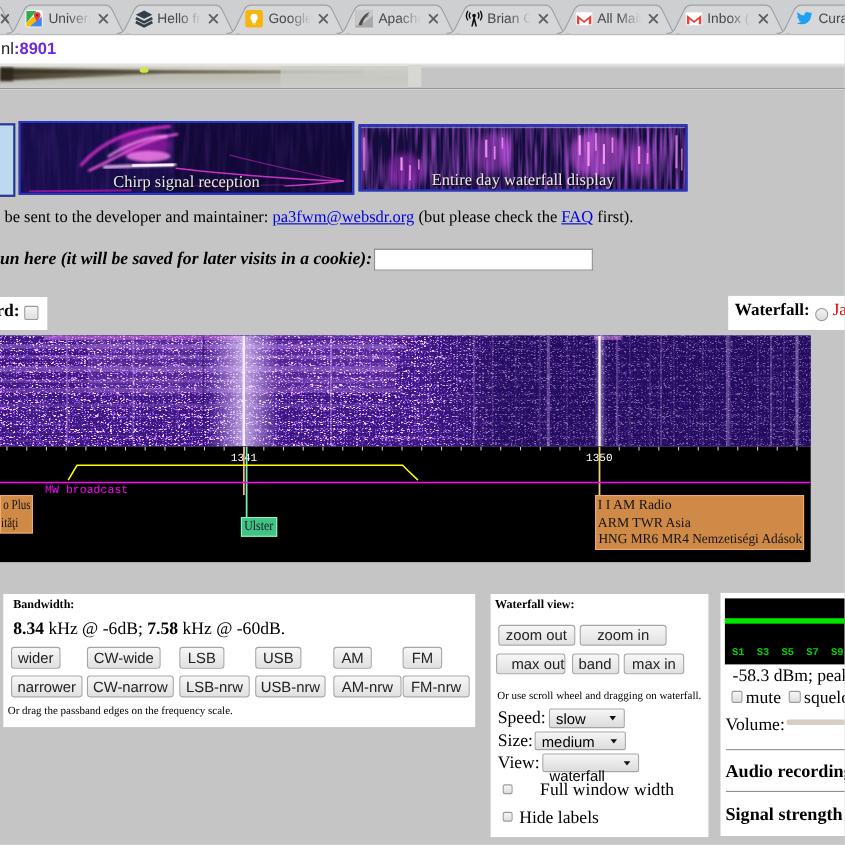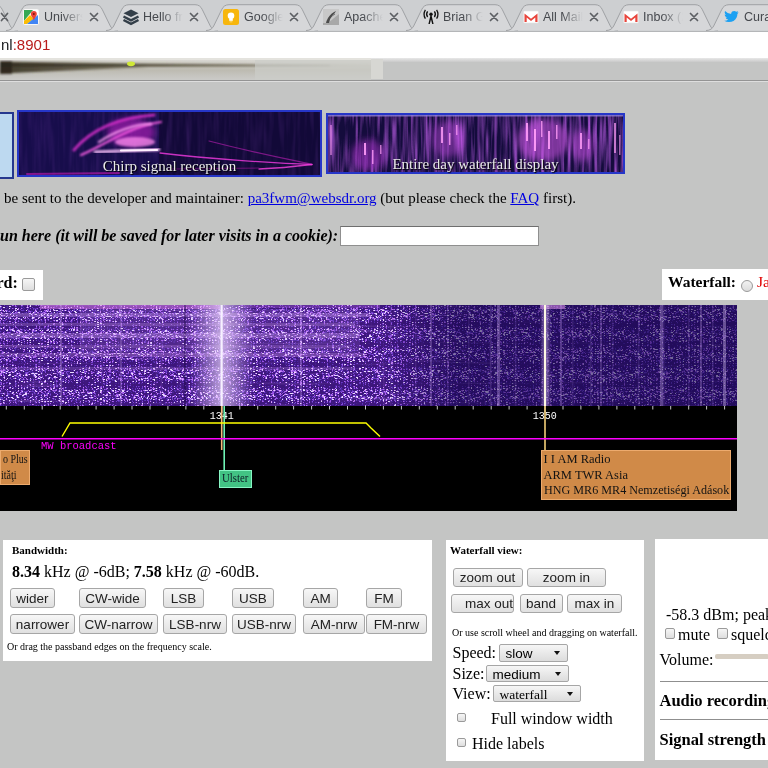--- a/index.html
+++ b/index.html
@@ -1,21 +1,21 @@
 <!DOCTYPE html>
 <html><head>
 <meta charset="utf-8">
 <style>
 html,body{margin:0;padding:0;}
 body{width:768px;height:768px;overflow:hidden;background:#c4c5c4;font-family:"Liberation Serif",serif;position:relative;}
 .abs{position:absolute;}
 #tabbar{left:0;top:0;width:768px;height:31px;background:#cfd0d2;}
 #addrbar{left:0;top:31px;width:768px;height:27px;background:#ffffff;border-top:1px solid #b4b6b8;box-sizing:border-box;}
 #urltext{left:1px;top:36px;font-family:"Liberation Sans",sans-serif;font-size:15px;color:#2b2e32;}
-#urltext .grey{color:#b91c1c;}
+#urltext .grey{color:#6d28d9;font-weight:bold;}
 #pagetopshade{left:0;top:58px;width:768px;height:4px;background:linear-gradient(#e8e8e8,#c9c9c9);}
 #photo{left:0;top:58px;width:371px;height:22px;}
 #phototail{left:371px;top:59px;width:12px;height:20px;background:#d7d7d3;}
 #hr1{left:0;top:80px;width:768px;height:2px;background:#949494;border-bottom:1px solid #dedede;box-sizing:border-box;}
 
 #t0{left:-6px;top:112px;width:16px;height:63px;background:#bdd9f0;border:2px solid #26388e;}
 #t1{left:17px;top:110px;width:305px;height:67px;border:2px solid #2636c8;box-sizing:border-box;background:#120938;}
 #t2{left:326px;top:113px;width:299px;height:61px;border:2px solid #2636c8;box-sizing:border-box;background:#140c3c;}
 .thumbtext{position:absolute;width:100%;text-align:center;color:#e9e9e9;font-size:15px;font-family:"Liberation Serif",serif;}
 
@@ -445,29 +445,39 @@
       <span style="position:absolute;left:6px;top:1px;">slow</span>
       <span class="ar"></span>
     </div>
 <div style="position:absolute;left:6.5px;top:125px;font-size:16px;">Size:</div>
 <div class="sel" style="left:39.5px;top:125px;width:83px;height:17px;">
       <span style="position:absolute;left:6px;top:1px;">medium</span>
       <span class="ar"></span>
     </div>
 <div style="position:absolute;left:6.5px;top:145px;font-size:16px;">View:</div>
 <div class="sel" style="left:46.5px;top:145px;width:88px;height:17px;">
-      <span style="position:absolute;left:6px;top:1px;font-family:Liberation Serif, serif;">waterfall</span>
+      <span style="position:absolute;left:6px;top:12px;">waterfall</span>
       <span class="ar"></span>
     </div>
 <div class="cb" style="left:10.5px;top:173px;width:9px;height:9px;"></div>
 <div style="position:absolute;left:26px;top:170px;font-size:16px;margin-left:19px;">Full window width</div>
 <div class="cb" style="left:10.5px;top:198px;width:9px;height:9px;"></div>
 <div style="position:absolute;left:26px;top:195px;font-size:16px;">Hide labels</div>
 </div>
 <div class="abs panel" id="p3" style="white-space:nowrap;overflow:hidden;">
+<div style="position:absolute;left:4px;top:5px;width:109px;height:60px;background:#000;">
+<div style="position:absolute;left:0;top:18px;width:109px;height:5px;background:#00e400;"></div>
+<div style="position:absolute;left:0;top:43px;font-family:'Liberation Mono',monospace;font-size:9.5px;font-weight:bold;color:#00d400;">
+        <span style="position:absolute;left:6.5px;">S1</span>
+        <span style="position:absolute;left:29px;">S3</span>
+        <span style="position:absolute;left:51.5px;">S5</span>
+        <span style="position:absolute;left:74px;">S7</span>
+        <span style="position:absolute;left:96.5px;">S9</span>
+      </div>
+</div>
 <div style="position:absolute;left:11px;top:67px;font-size:16px;">-58.3 dBm; peak -4</div>
 <div class="cb" style="left:9.5px;top:89px;width:10.5px;height:10.5px;"></div>
 <div style="position:absolute;left:23px;top:87px;font-size:16px;">mute</div>
 <div class="cb" style="left:62px;top:89px;width:10.5px;height:10.5px;"></div>
 <div style="position:absolute;left:76px;top:87px;font-size:16px;">squelch</div>
 <div style="position:absolute;left:4.5px;top:112px;font-size:16px;">Volume:</div>
 <div style="position:absolute;left:59.5px;top:115px;width:54px;height:5px;background:#d6cec2;border-radius:2px;"></div>
 <hr class="p3hr" style="position:absolute;left:4.5px;top:142px;width:108px;">
 <div class="h1" style="position:absolute;left:4.5px;top:152px;font-size:16.5px;">Audio recording:</div>
 <hr class="p3hr" style="position:absolute;left:4.5px;top:180px;width:108px;">

